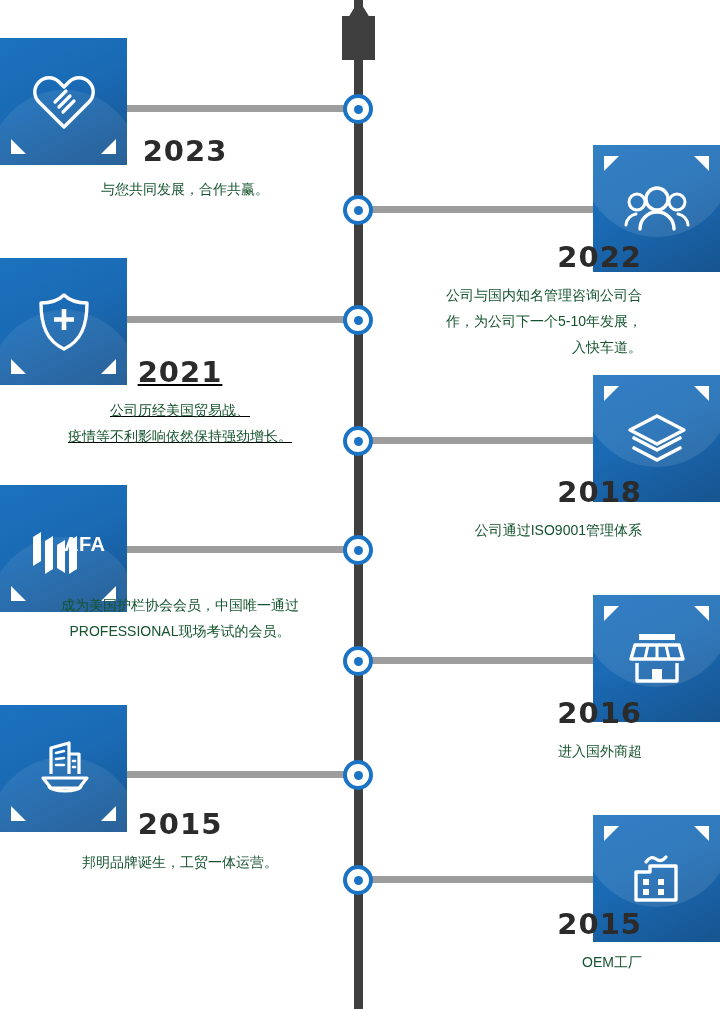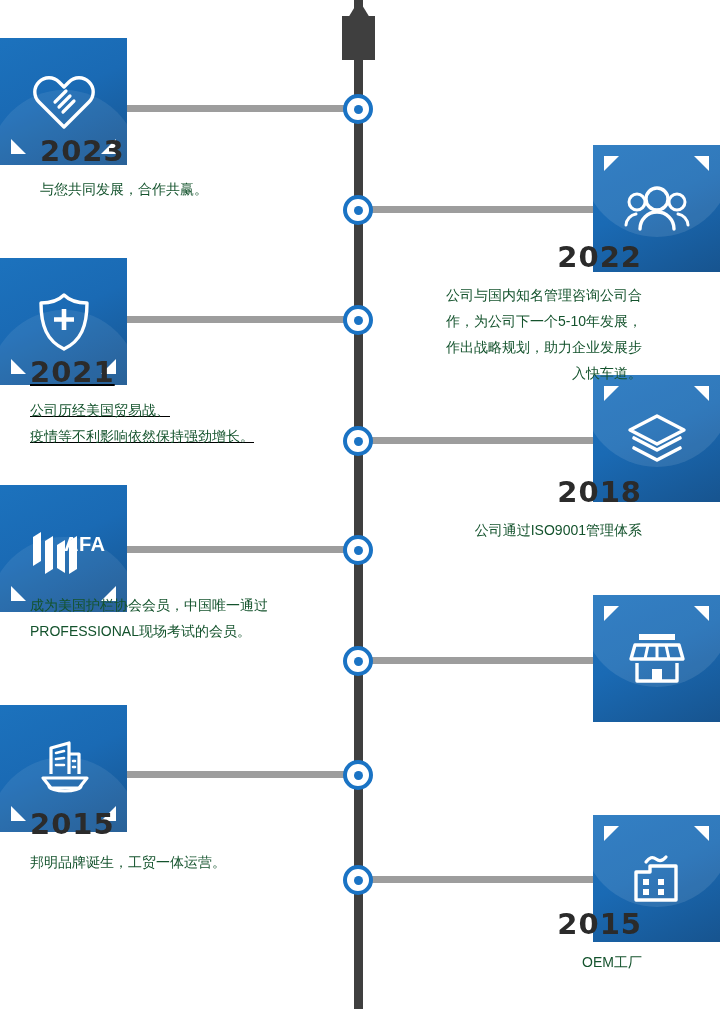--- a/index.html
+++ b/index.html
@@ -133,21 +133,21 @@
     letter-spacing:1px;
     line-height:1;
     font-family:"DejaVu Sans",sans-serif;
   }
   .entry .desc{
     font-size:14px;
     color:#14532d;
     line-height:1.85;
     margin-top:11px;
   }
-  .entry.left{ text-align:left; }
+  .entry.left{ text-align:center; }
   .entry.right{ text-align:right; }
 </style>
 </head>
 <body>
 
 <div id="stage">
 
   <div class="axis-line"></div>
   <div class="axis-arrow"></div>
   <div class="axis-flag"></div>
@@ -287,21 +287,20 @@
   <div class="entry left" style="left:40px; top:137px; width:290px;">
     <div class="year">2023</div>
     <div class="desc">与您共同发展，合作共赢。</div>
   </div>
 
   <div class="entry right" style="left:392px; top:243px; width:250px;">
     <div class="year">2022</div>
     <div class="desc">
       <div>公司与国内知名管理咨询公司合</div>
       <div>作，为公司下一个5-10年发展，</div>
-      <div>作出战略规划，助力企业发展步</div>
       <div>入快车道。</div>
     </div>
   </div>
 
   <div class="entry left" style="left:30px; top:358px; width:300px;text-decoration:underline;">
     <div class="year">2021</div>
     <div class="desc">
       <div>公司历经美国贸易战、</div>
       <div>疫情等不利影响依然保持强劲增长。</div>
     </div>
@@ -312,20 +311,24 @@
     <div class="desc">公司通过ISO9001管理体系</div>
   </div>
 
   <div class="entry left" style="left:30px; top:582px; width:300px;">
     <div class="desc">
       <div>成为美国护栏协会会员，中国唯一通过</div>
       <div>PROFESSIONAL现场考试的会员。</div>
     </div>
   </div>
 
+  <div class="entry right" style="left:392px; top:699px; width:250px;">
+    <div class="year">2016</div>
+    <div class="desc">进入国外商超</div>
+  </div>
 
   <div class="entry left" style="left:30px; top:810px; width:300px;">
     <div class="year">2015</div>
     <div class="desc">邦明品牌诞生，工贸一体运营。</div>
   </div>
 
   <div class="entry right" style="left:392px; top:910px; width:250px;">
     <div class="year">2015</div>
     <div class="desc">OEM工厂</div>
   </div>

